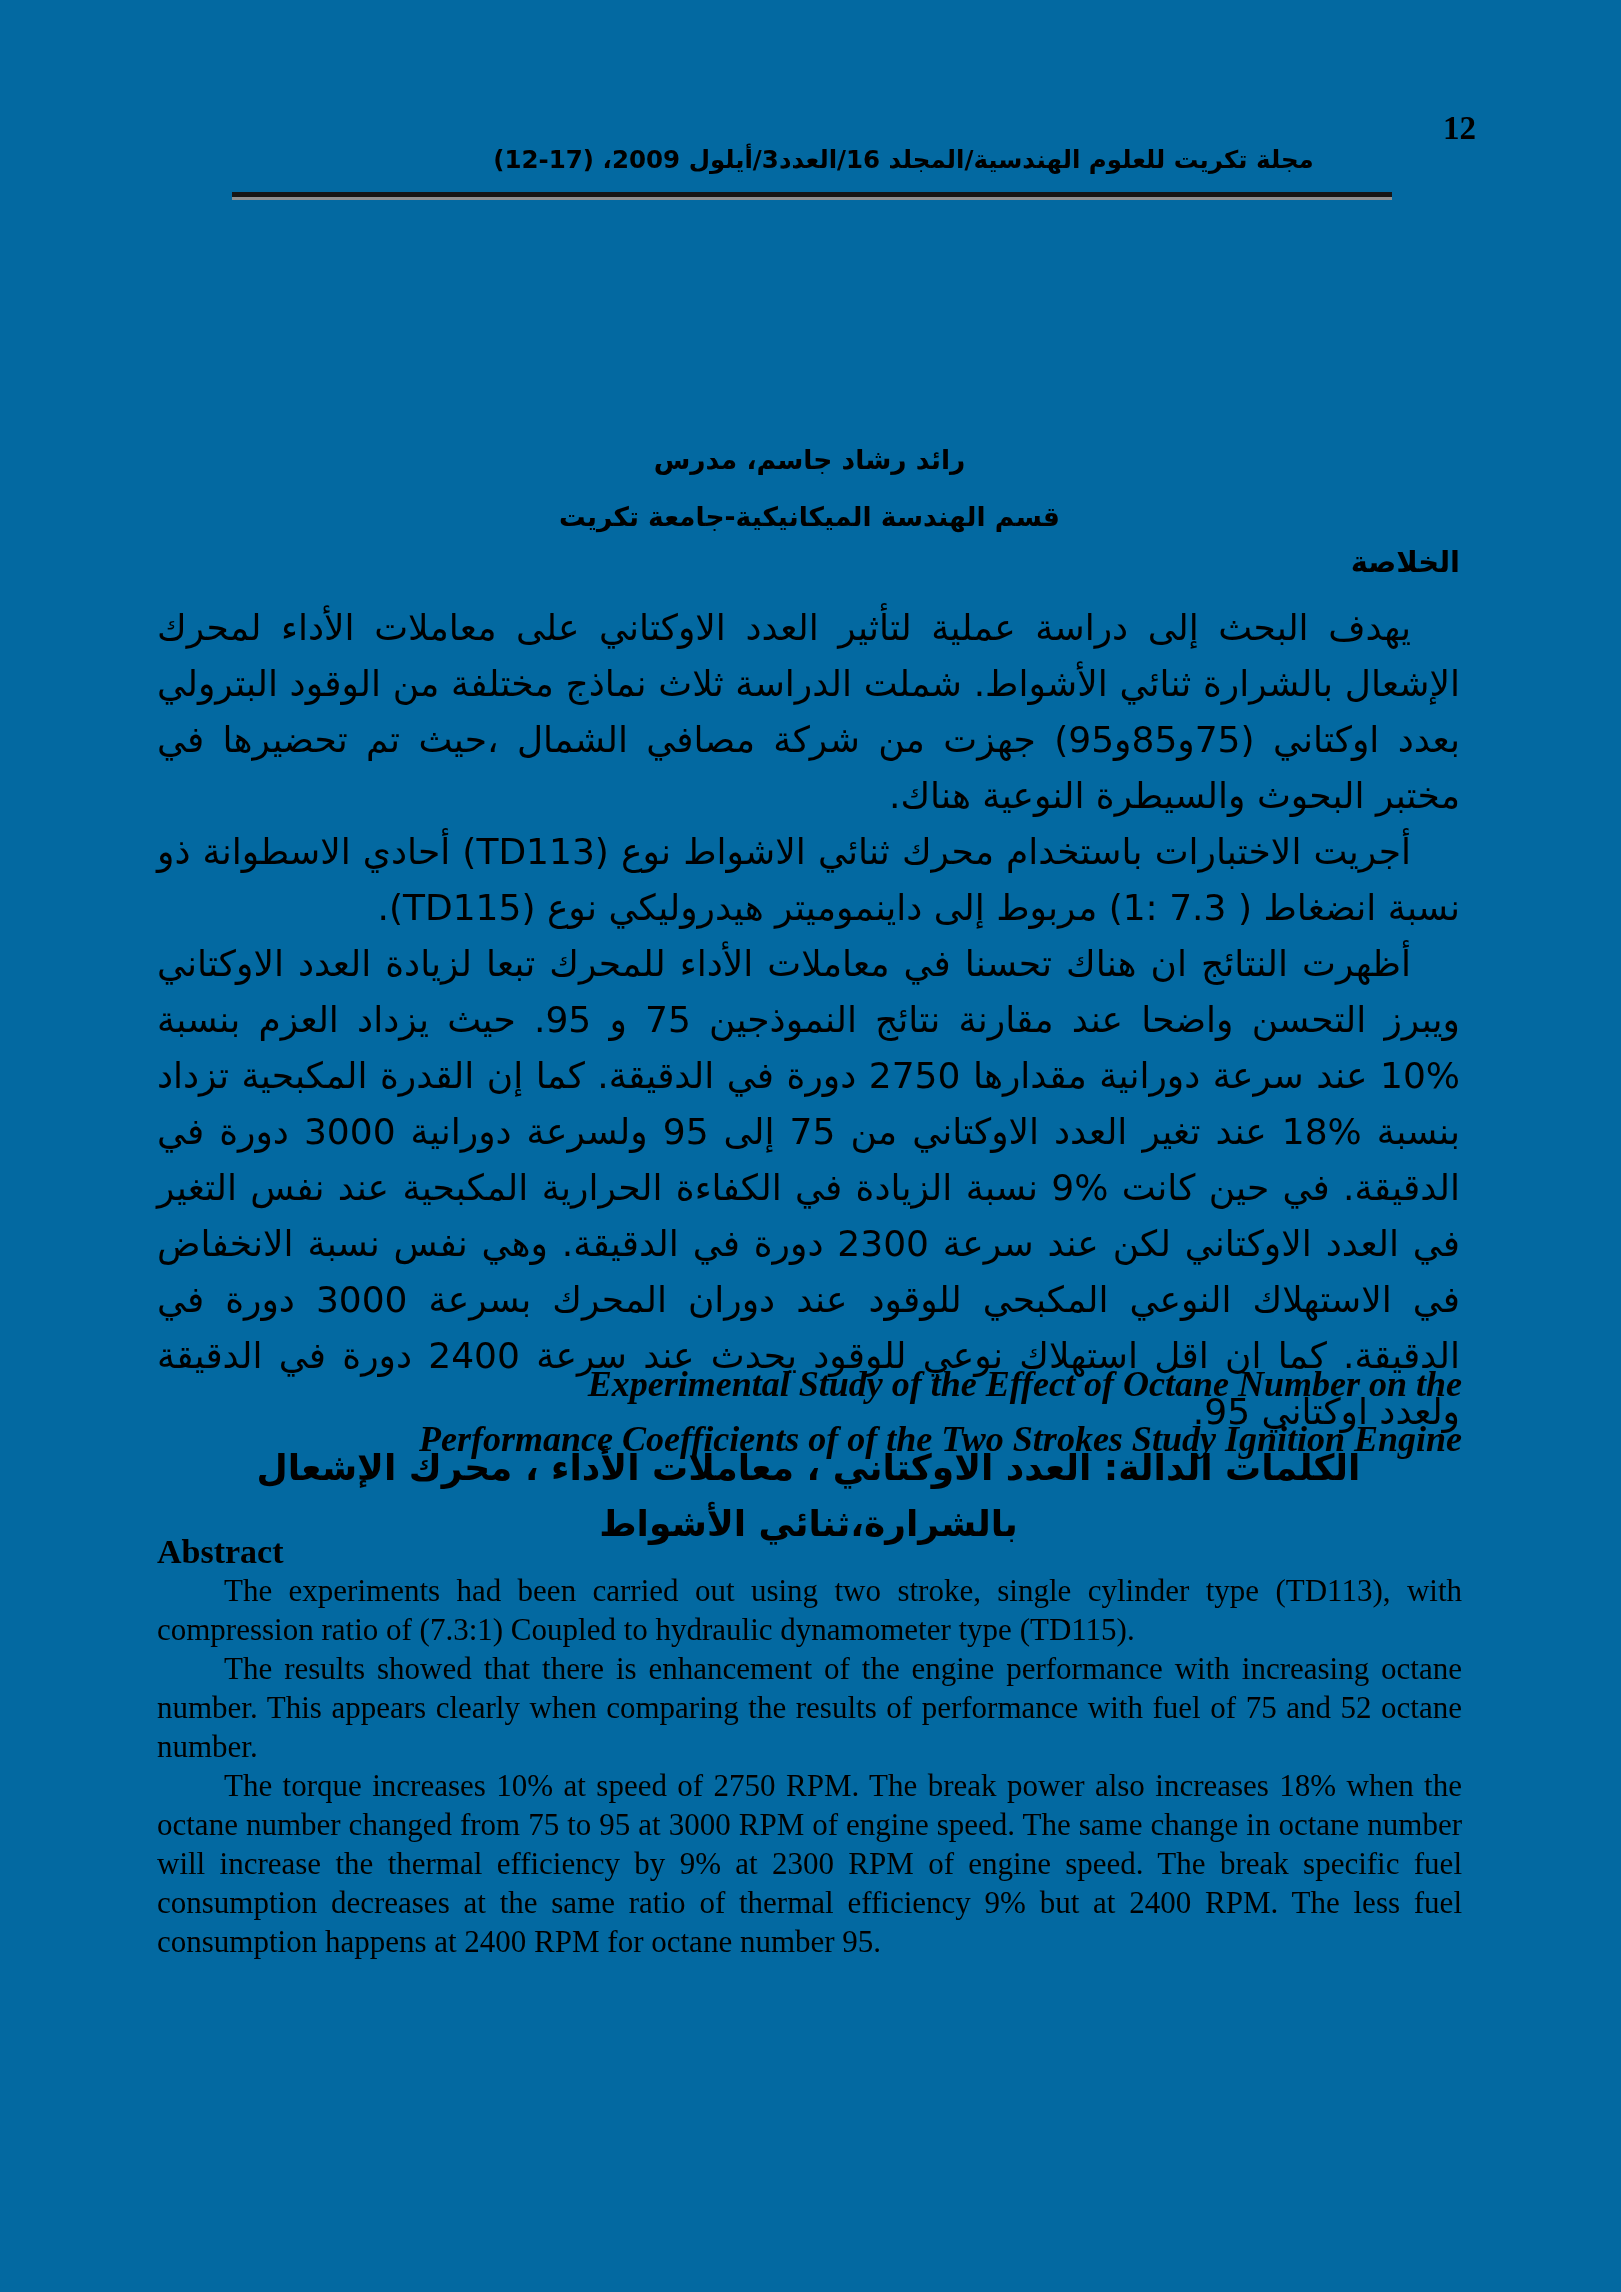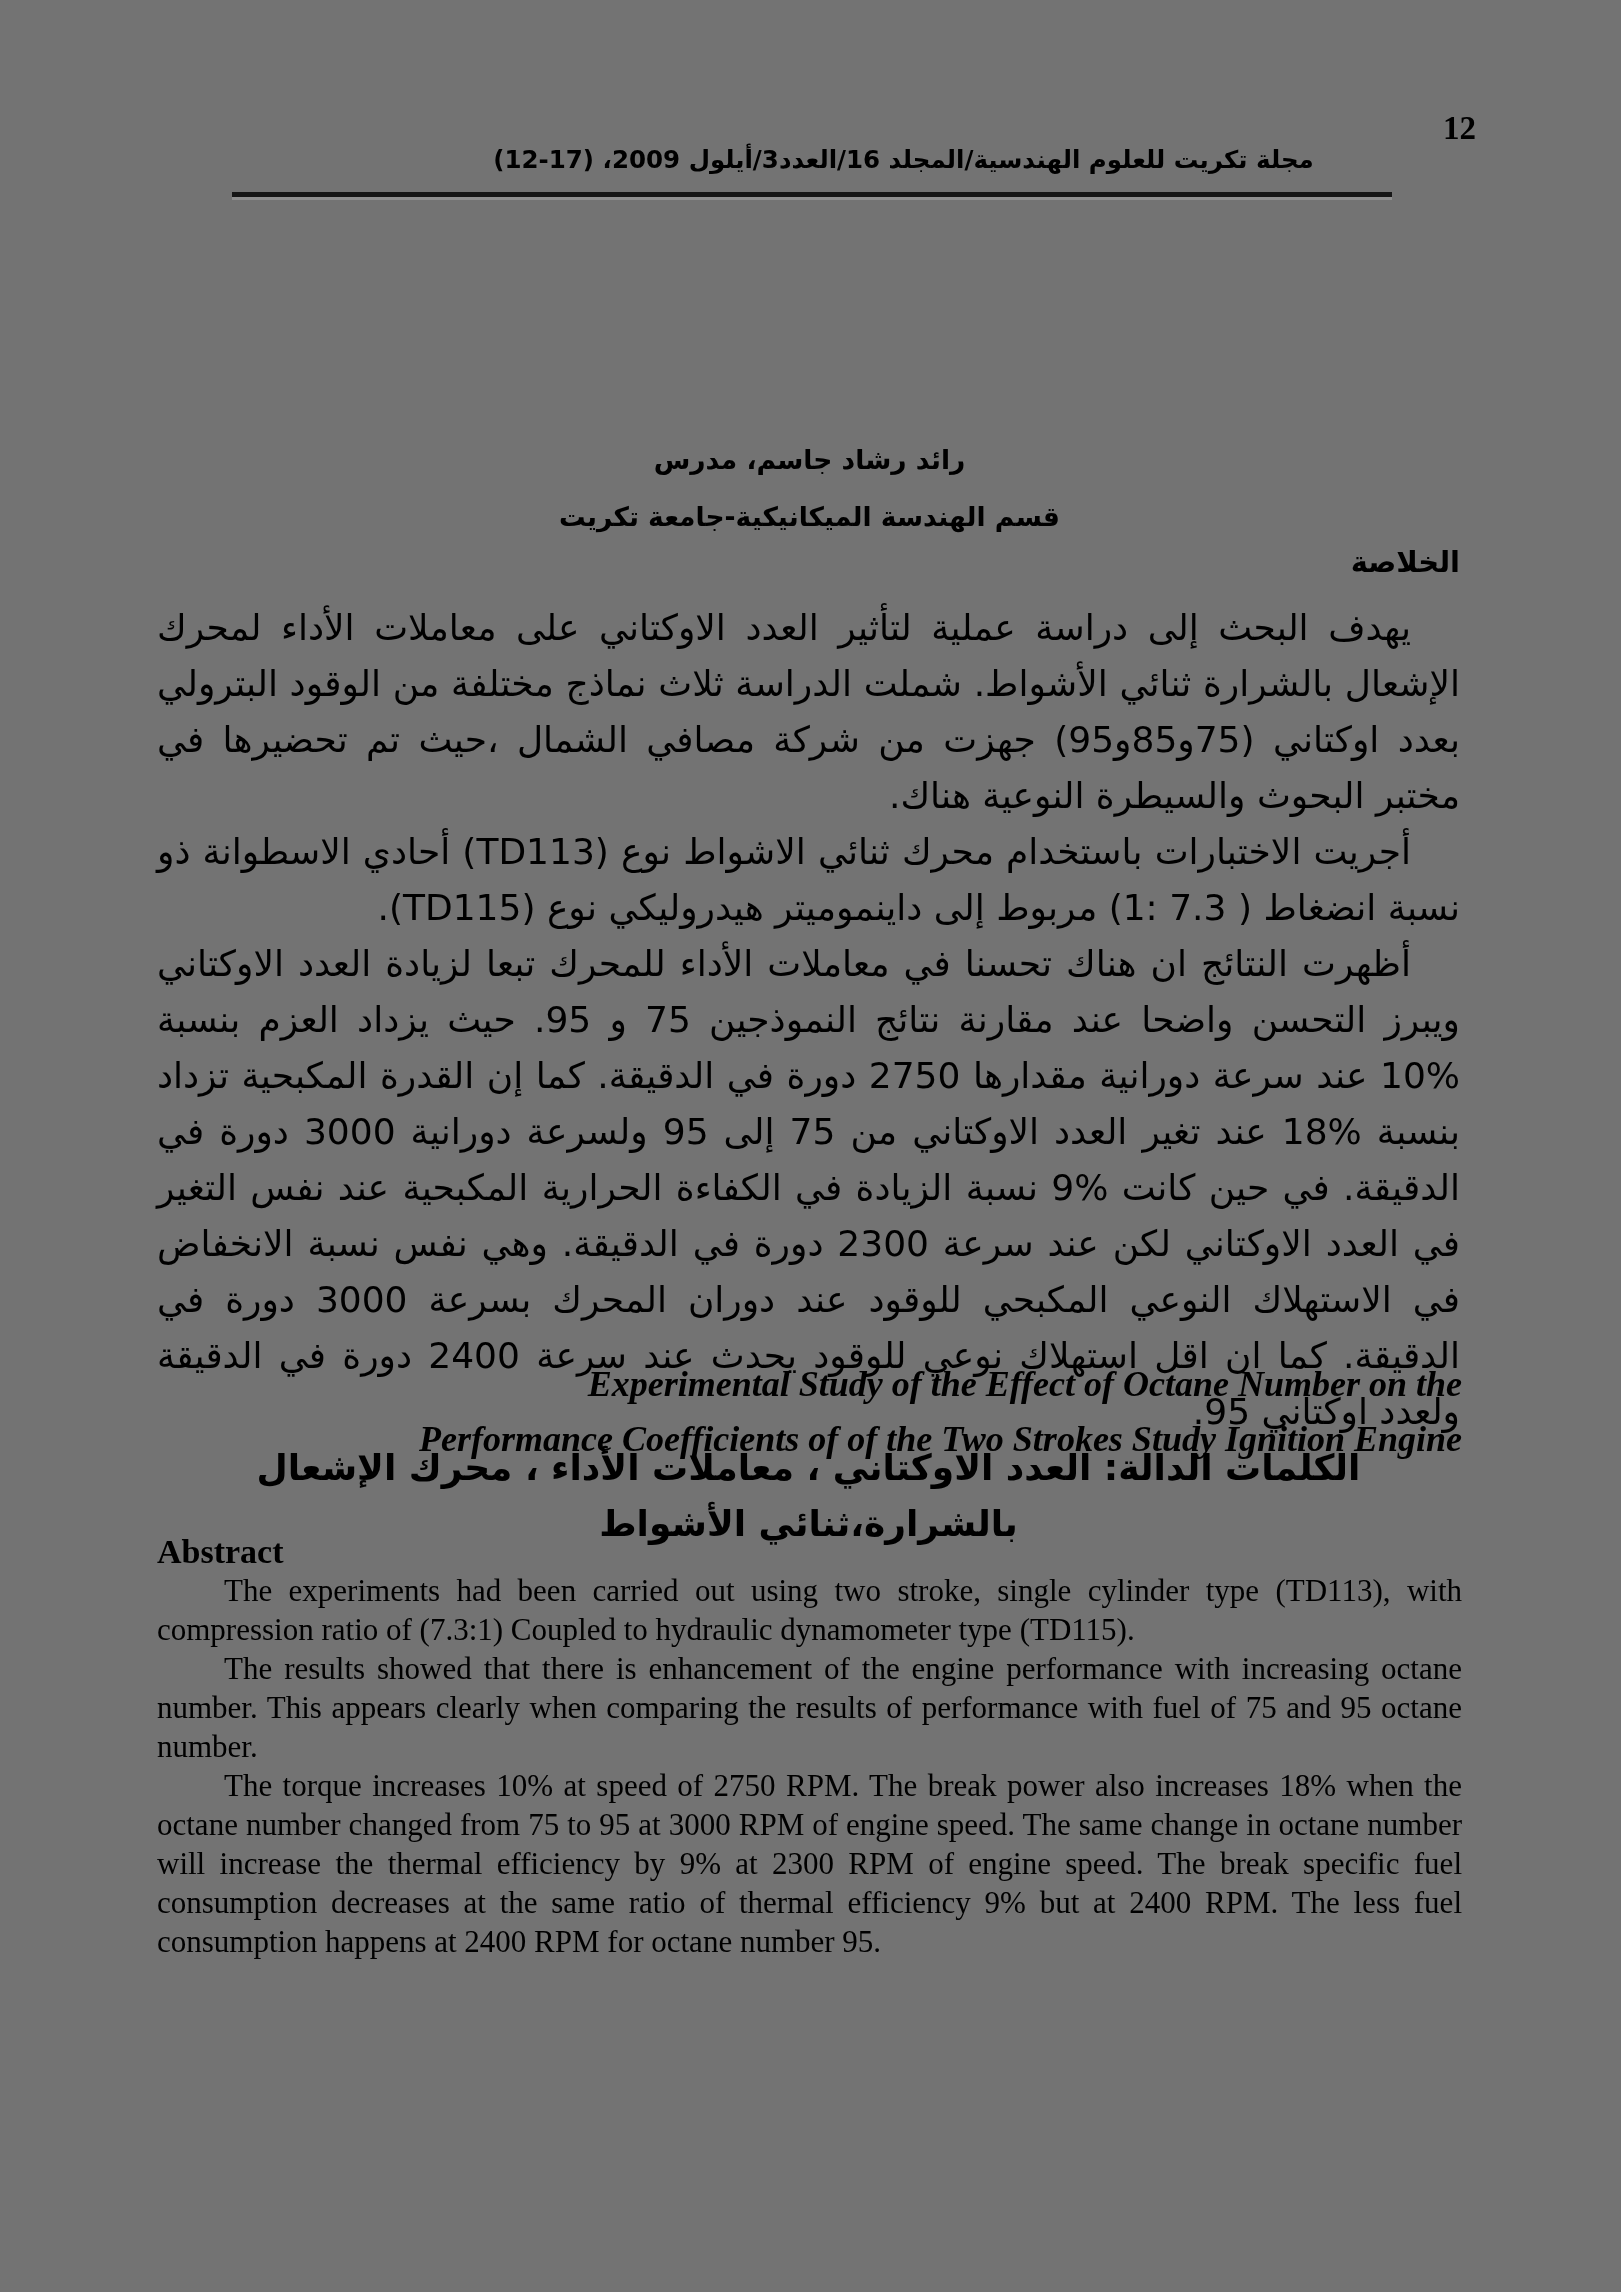--- a/index.html
+++ b/index.html
@@ -1,20 +1,20 @@
 <!DOCTYPE html>
 <html><head>
 <meta charset="utf-8">
 <style>
   html, body { margin: 0; padding: 0; background: #ffffff; }
   .page {
     position: relative;
     width: 1621px;
     height: 2293px;
-    background: #737373;
+    background: #0369a1;
     color: #000000;
     overflow: hidden;
   }
   .page-number {
     position: absolute;
     top: 110px;
     left: 1443px;
     font-family: "Liberation Serif", serif;
     font-weight: bold;
     font-size: 33px;
@@ -134,19 +134,19 @@
   </div>
 
   <div class="en-section">
     <div class="en-title">
       <div>Experimental Study of the Effect of Octane Number on the</div>
       <div>Performance Coefficients of  of the Two Strokes Study Ignition Engine</div>
     </div>
     <div class="en-abstract-heading">Abstract</div>
     <div class="en-abstract-body">
       <p>The experiments had been carried out using two stroke, single cylinder type (TD113), with compression ratio of (7.3:1) Coupled to hydraulic dynamometer type (TD115).</p>
-      <p>The results showed that there is enhancement of the engine performance with increasing octane number. This appears clearly when comparing the results of performance with fuel of 75 and 95 octane number.</p>
+      <p>The results showed that there is enhancement of the engine performance with increasing octane number. This appears clearly when comparing the results of performance with fuel of 75 and 52 octane number.</p>
       <p>The torque increases 10% at speed of 2750 RPM. The break power also increases 18% when the octane number changed from 75 to 95 at 3000 RPM of engine speed. The same change in octane number will increase the thermal efficiency by 9% at 2300 RPM of engine speed. The break specific fuel consumption decreases at the same ratio of thermal efficiency 9% but at 2400 RPM. The less fuel consumption happens at 2400 RPM for octane number 95.</p>
     </div>
   </div>
 
 </div>
 
 
 </body></html>

